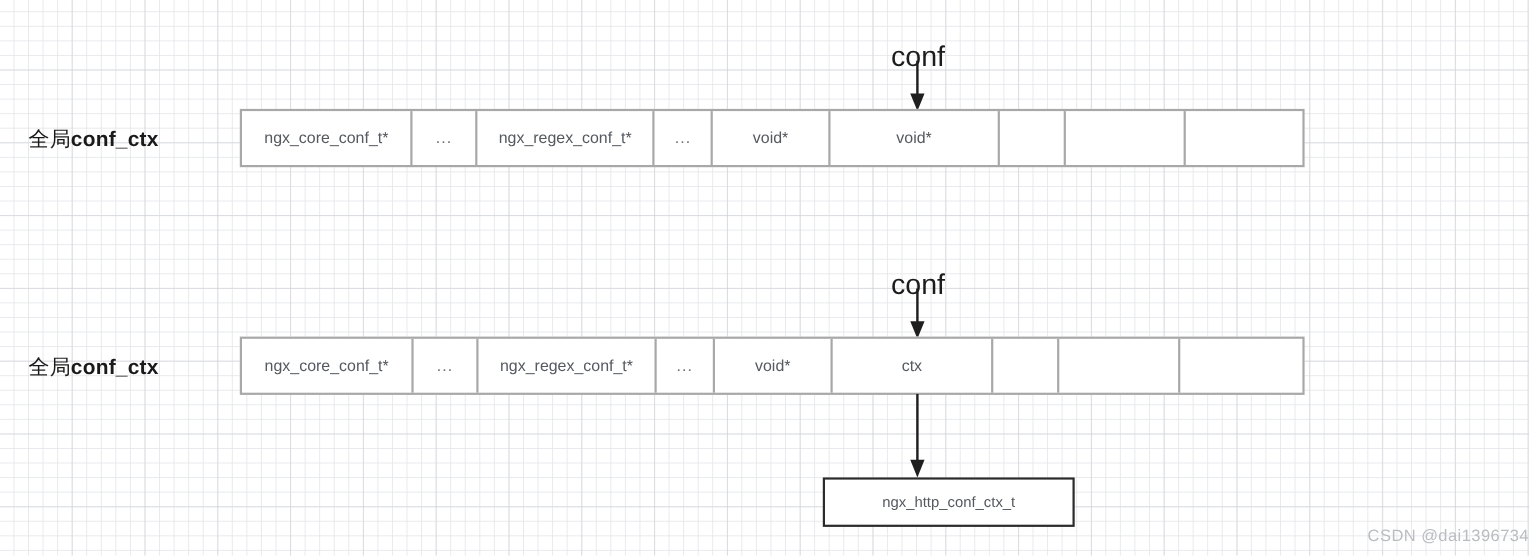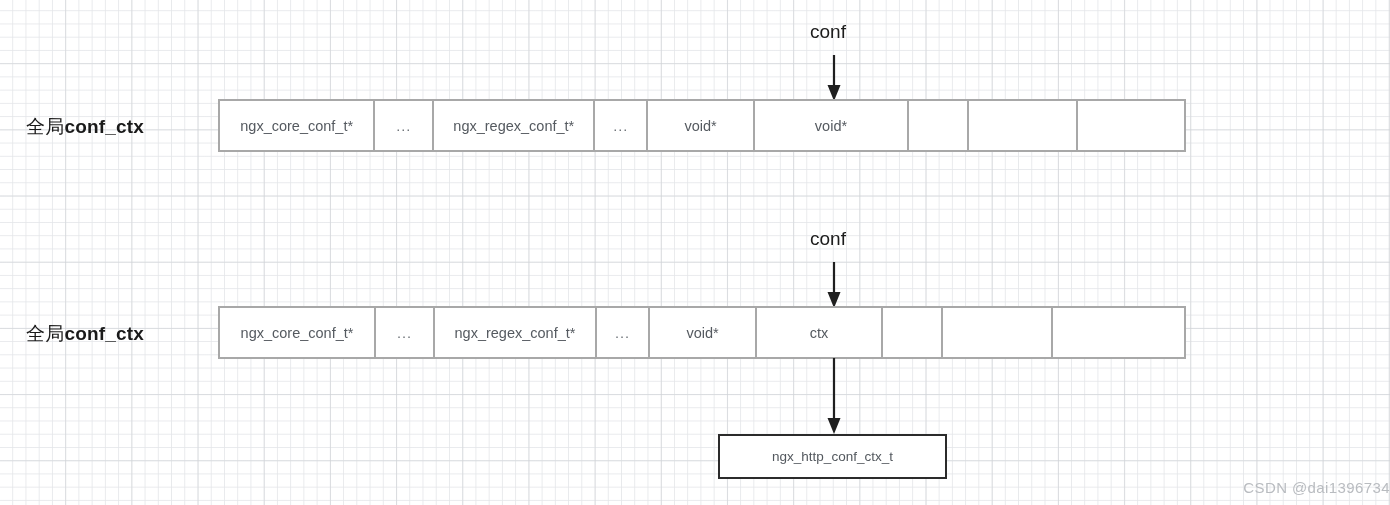--- a/index.html
+++ b/index.html
@@ -67,39 +67,40 @@
     color: #555a60;
     white-space: nowrap;
     overflow: hidden;
   }
   .struct-cell:last-child { border-right: none; }
   .struct-cell.dots { letter-spacing: 1px; color: #6b7076; }
 
   
   .conf-label {
     position: absolute;
-    font-size: 19px;
+    font-size: 26px;
     color: #1c1c1c;
     white-space: nowrap;
+    margin-top: 15px;
   }
   #conf-label-1 { left: 810px; top: 21px; }
   #conf-label-2 { left: 810px; top: 228px; }
 
   
   .arrow {
     position: absolute;
   }
   #arrow-conf-1 { left: 818px; top: 55px; }
   #arrow-conf-2 { left: 818px; top: 262px; }
   #arrow-ctx-down { left: 818px; top: 358px; }
 
   
   #http-ctx-box {
     position: absolute;
-    left: 718px;
+    left: 748px;
     top: 434px;
     width: 229px;
     height: 45px;
     box-sizing: border-box;
     border: 2.5px solid #2b2b2b;
     background: #ffffff;
     display: flex;
     align-items: center;
     justify-content: center;
     font-size: 13.5px;
@@ -154,21 +155,21 @@
     <line x1="16" y1="0" x2="16" y2="34" stroke="#1f1f1f" stroke-width="2.2"></line>
     <polygon points="16,46 9.5,30 22.5,30" fill="#1f1f1f"></polygon>
   </svg>
 
   <div class="struct-table" id="table-row-2">
     <div class="struct-cell" style="width:156px">ngx_core_conf_t*</div>
     <div class="struct-cell dots" style="width:59px">...</div>
     <div class="struct-cell" style="width:162px">ngx_regex_conf_t*</div>
     <div class="struct-cell dots" style="width:53px">...</div>
     <div class="struct-cell" style="width:107px">void*</div>
-    <div class="struct-cell" style="width:126px">ctx</div>
+    <div class="struct-cell" style="width:146px">ctx</div>
     <div class="struct-cell" style="width:60px"></div>
     <div class="struct-cell" style="width:110px"></div>
     <div class="struct-cell" style="width:106px"></div>
   </div>
 
   <svg class="arrow" id="arrow-ctx-down" width="32" height="78" viewBox="0 0 32 78">
     <line x1="16" y1="0" x2="16" y2="64" stroke="#1f1f1f" stroke-width="2.2"></line>
     <polygon points="16,76 9.5,60 22.5,60" fill="#1f1f1f"></polygon>
   </svg>
 

